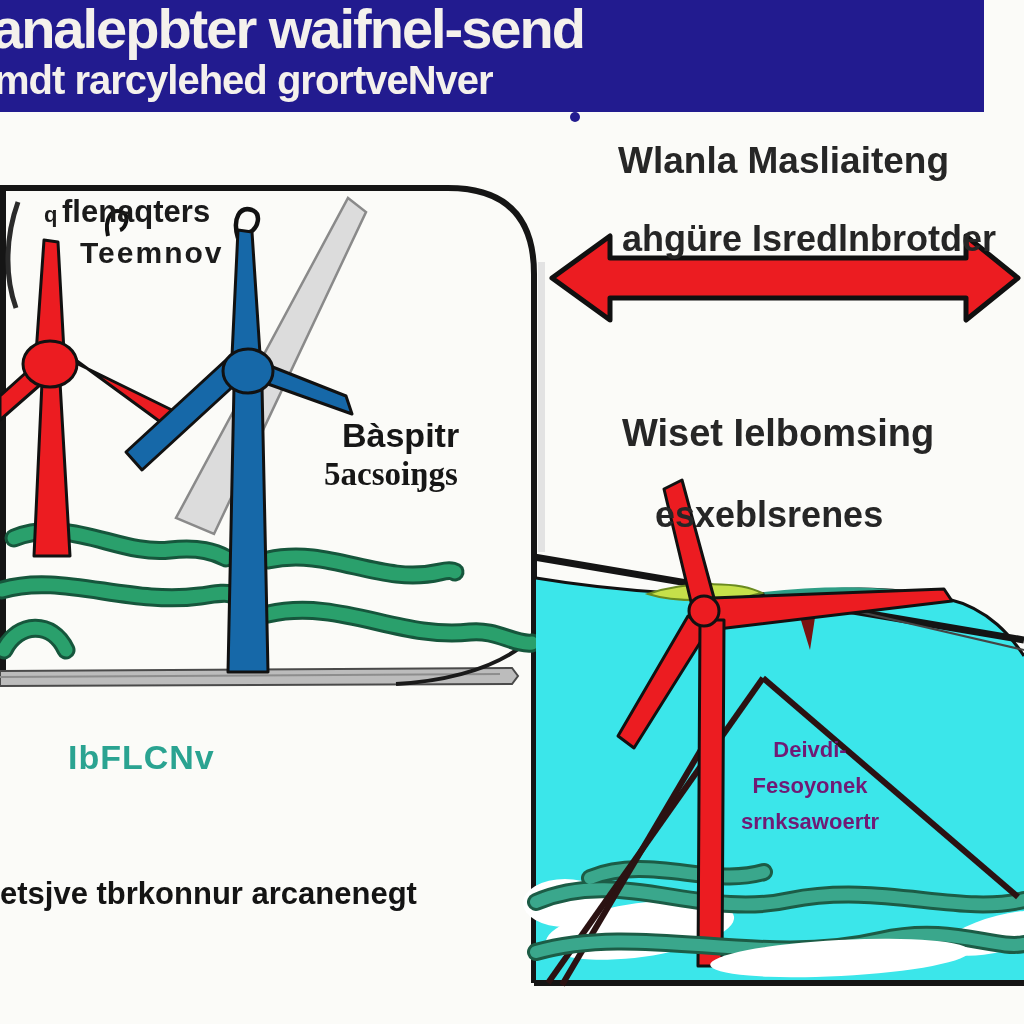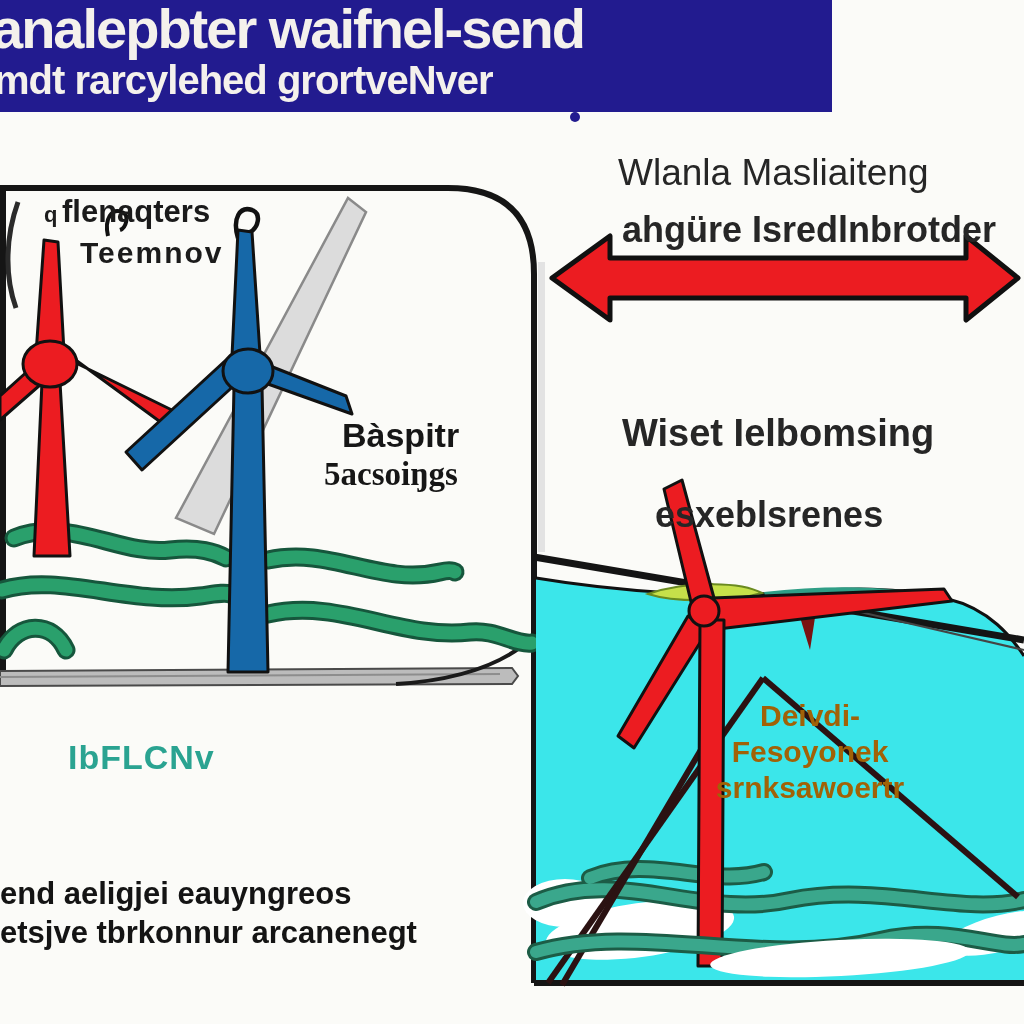--- a/index.html
+++ b/index.html
@@ -3,47 +3,47 @@
 <meta charset="utf-8">
 <style>
   html,body{margin:0;padding:0;}
   body{
     width:1024px;height:1024px;position:relative;overflow:hidden;
     background:#fbfbf8;
     font-family:"Liberation Sans", sans-serif;
   }
   .abs{position:absolute;}
   #banner{
-    top:0;left:0;width:832px;height:112px;
+    top:0;left:0;width:984px;height:112px;
     background:#221b8f;color:#f4f1ec;
   }
   #banner .l1{
     position:absolute;top:-4px;left:-8px;
     font-size:56px;font-weight:800;letter-spacing:-2px;white-space:nowrap;
   }
   #banner .l2{
     position:absolute;top:58px;left:-6px;
     font-size:40px;font-weight:800;letter-spacing:-1px;white-space:nowrap;
   }
   svg#art{position:absolute;top:0;left:0;}
   .lbl{position:absolute;white-space:nowrap;color:#222;}
   #lbl-turbines-prefix{top:202px;left:44px;font-size:22px;font-weight:700;color:#1d1d1d;}
   #lbl-turbines-1{top:194px;left:62px;font-size:31px;font-weight:700;color:#1b1b1b;text-align:center;}
   #lbl-turbines-2{top:236px;left:80px;font-size:30px;font-weight:700;color:#1b1b1b;letter-spacing:2px;}
   #lbl-blade-1{top:416px;left:342px;font-size:34px;font-weight:700;color:#161616;}
   #lbl-blade-2{top:456px;left:324px;font-size:33px;font-weight:700;color:#161616;font-family:Liberation Serif, serif;}
-  #lbl-wind-1{top:152px;left:618px;font-size:37px;font-weight:400;color:#262626;}
-  #lbl-wind-2{top:209px;left:622px;font-size:36px;font-weight:700;color:#262626;}
+  #lbl-wind-1{top:140px;left:618px;font-size:37px;font-weight:700;color:#262626;}
+  #lbl-wind-2{top:218px;left:622px;font-size:36px;font-weight:700;color:#262626;}
   #lbl-wave-1{top:412px;left:622px;font-size:38px;font-weight:700;color:#262626;}
   #lbl-wave-2{top:456px;left:655px;font-size:36px;font-weight:700;color:#262626;margin-top:38px;}
   #lbl-flow{top:738px;left:68px;font-size:34px;font-weight:800;color:#2aa391;letter-spacing:1px;}
   #caption{top:874px;left:0px;font-size:31px;font-weight:600;color:#141414;line-height:39px;}
   #platform-label{
-    top:698px;left:700px;width:220px;text-align:center;
-    font-size:30px;font-weight:600;color:#a16207;line-height:36px;
+    top:732px;left:700px;width:220px;text-align:center;
+    font-size:22px;font-weight:600;color:#701a75;line-height:36px;
   }
 </style>
 </head>
 <body>
 
 <svg id="art" width="1024" height="1024" viewBox="0 0 1024 1024">
 
   <g>
     <path d="M -20 188 L 448 188 Q 534 188 534 274 L 534 983" fill="none" stroke="#151515" stroke-width="6"></path>
     <line x1="3" y1="188" x2="3" y2="672" stroke="#151515" stroke-width="6"></line>
@@ -162,21 +162,20 @@
 
 <div class="lbl" id="lbl-wind-1">Wlanla Masliaiteng</div>
 <div class="lbl" id="lbl-wind-2">ahgüre Isredlnbrotder</div>
 
 <div class="lbl" id="lbl-wave-1">Wiset Ielbomsing</div>
 <div class="lbl" id="lbl-wave-2">esxeblsrenes</div>
 
 <div class="lbl" id="lbl-flow">IbFLCNv</div>
 
 <div class="lbl" id="caption">
-  <div>end aeligjei eauyngreos</div>
   <div>etsjve tbrkonnur arcanenegt</div>
 </div>
 
 <div class="lbl" id="platform-label">
   <div>Deivdi-</div>
   <div>Fesoyonek</div>
   <div>srnksawoertr</div>
 </div>
 
 </body></html>

